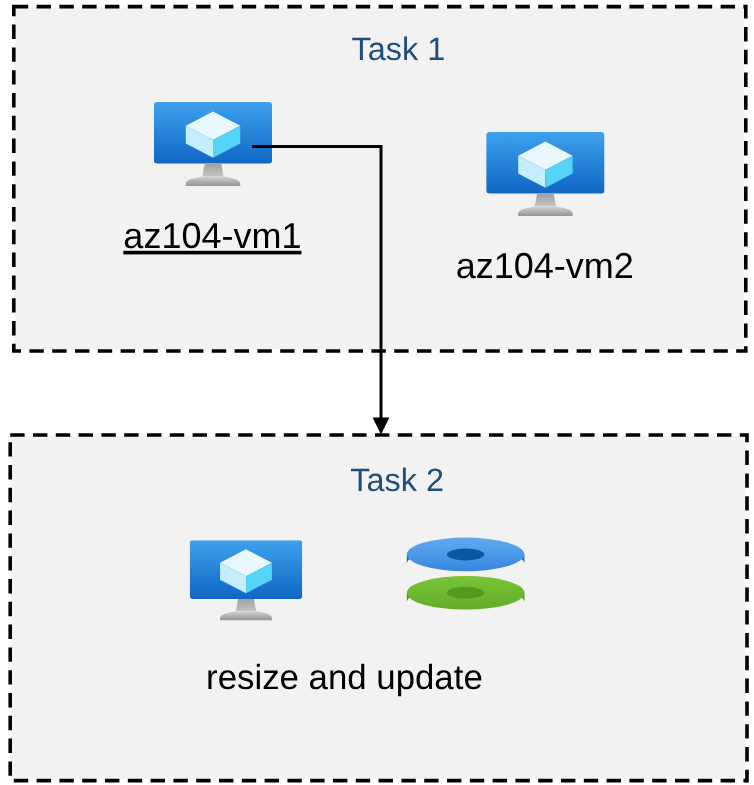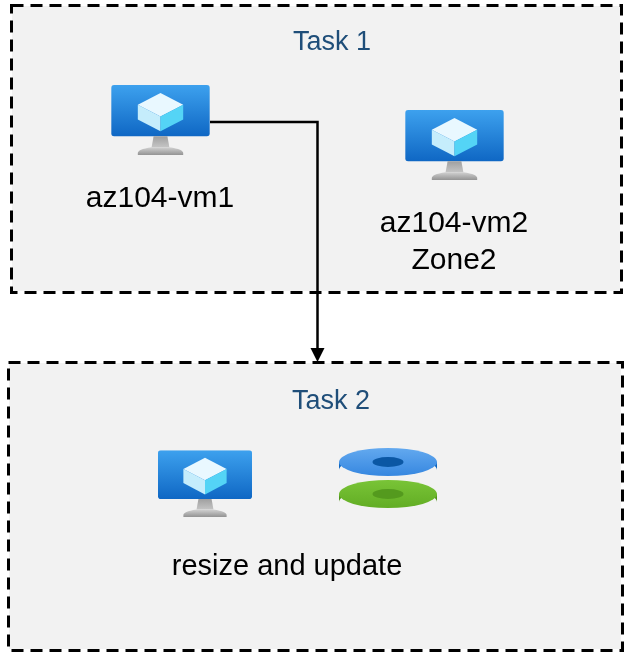--- a/index.html
+++ b/index.html
@@ -10,21 +10,21 @@
   .task-box{position:absolute;background:#f2f2f2;}
   .box1{left:12px;top:6px;width:608px;height:285px;}
   .box2{left:9px;top:363px;width:612px;height:286px;text-decoration:underline;}
   .task-title{
     position:absolute;left:16px;width:100%;text-align:center;
     color:#1f4e79;font-size:27px;line-height:34px;
   }
   .box1 .task-title{top:18px;}
   .box2 .task-title{top:20px;}
   .vm-group{position:absolute;width:220px;text-align:center;}
-  .vm1{left:38px;top:79px;}
+  .vm1{left:55px;top:79px;text-decoration:underline;}
   .vm2{left:332px;top:79px;margin-top:25px;}
   .vm-icon{width:99px;height:73px;display:inline-block;}
   .vm-label{
     margin-top:16px;color:#000000;font-size:30px;line-height:37px;
   }
   .t2-vm-icon{position:absolute;left:149px;top:87px;width:94px;height:70px;}
   .disks-icon{position:absolute;left:329px;top:83px;width:100px;height:71px;}
   .caption{
     position:absolute;left:78px;top:183px;width:400px;text-align:center;
     color:#000000;font-size:29px;line-height:38px;
@@ -102,21 +102,20 @@
         <div>az104-vm1</div>
       </div>
     </div>
 
     <div class="vm-group vm2">
       <svg class="vm-icon" viewBox="0 0 100 74">
         <use href="#vm-icon"></use>
       </svg>
       <div class="vm-label">
         <div>az104-vm2</div>
-        <div>Zone2</div>
       </div>
     </div>
   </div>
 
   <div class="task-box box2">
     <div class="task-title">Task 2</div>
 
     <svg class="t2-vm-icon" viewBox="0 0 100 74">
       <use href="#vm-icon"></use>
     </svg>

